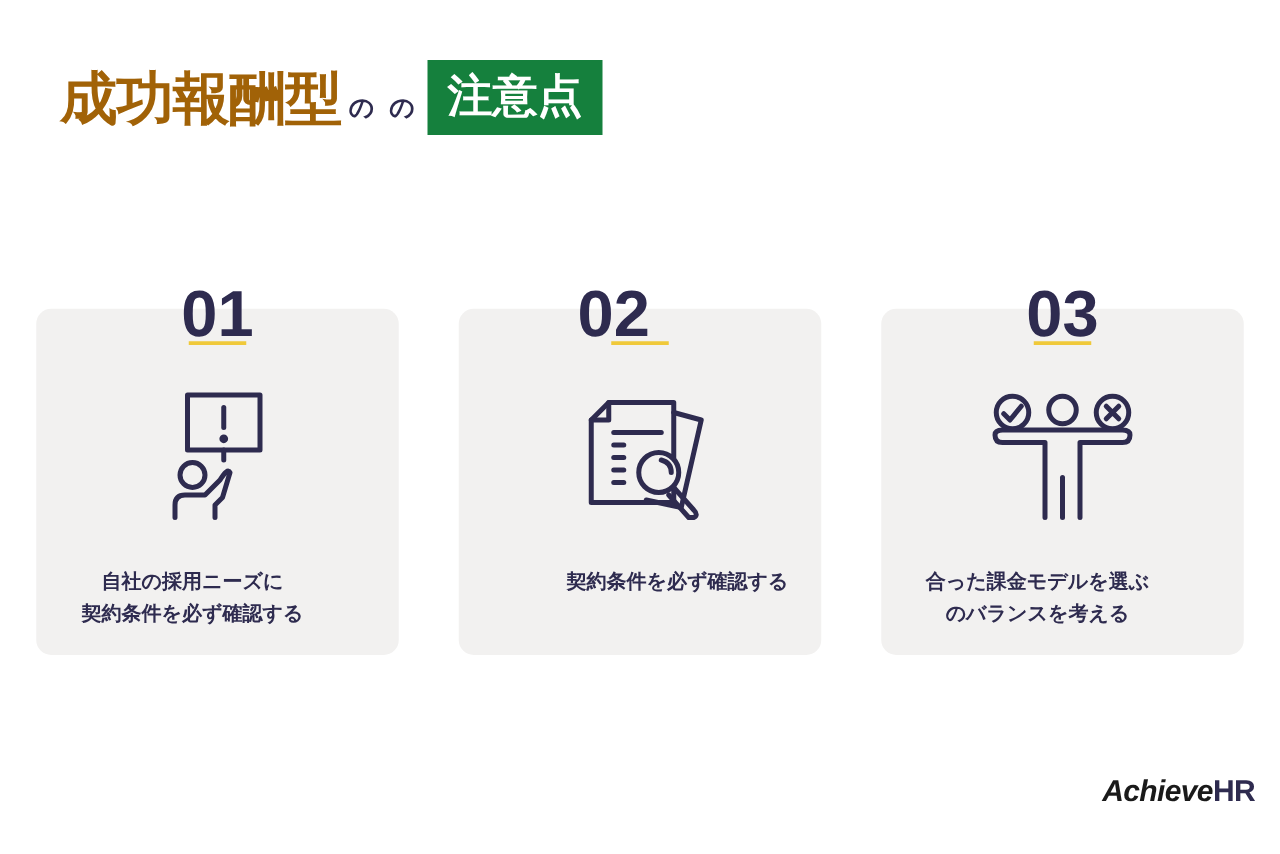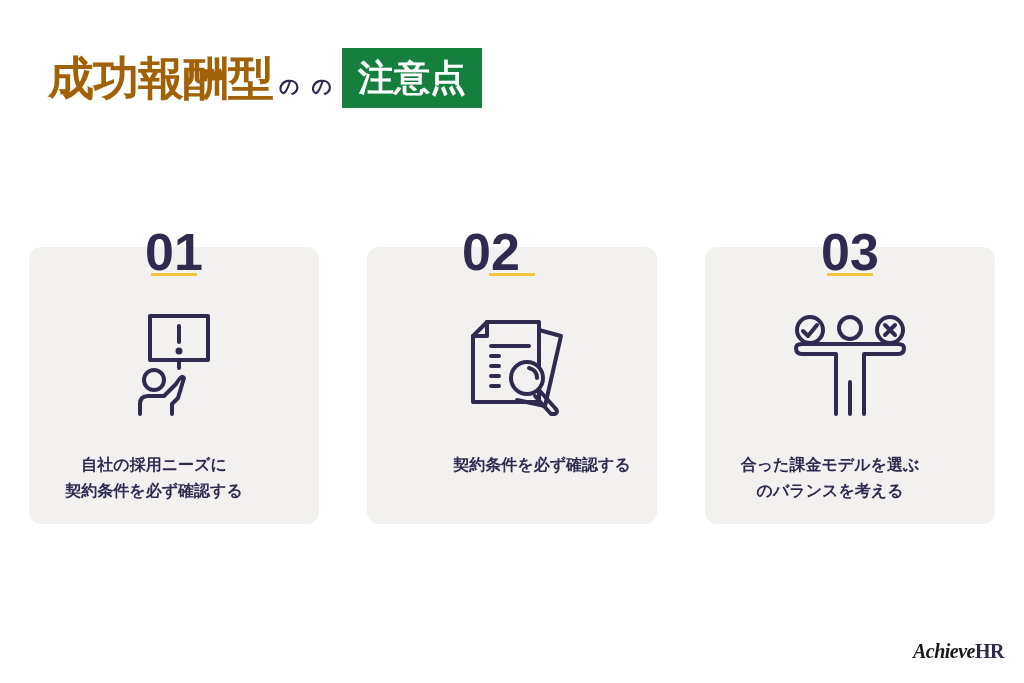--- a/index.html
+++ b/index.html
@@ -7,21 +7,21 @@
          font-family:"DejaVu Sans", sans-serif; color:#2e2b4f; }
   .title { position:absolute; top:42px; left:48px; height:72px; display:flex; align-items:center; }
   .title .big { font-size:46px; font-weight:bold; color:#a16207; letter-spacing:-1px; line-height:1; }
   .title .small { font-size:20px; font-weight:bold; color:#2e2b4f; margin:16px 6px 0 6px; }
   .title .box { background:#15803d; color:#ffffff; font-size:36px; font-weight:bold; padding:12px 16px; margin-left:4px; line-height:1; }
   .card { position:absolute; top:247px; width:290px; height:277px; background:#f2f1f0; border-radius:12px; }
   .num { position:absolute; top:226px; width:290px; text-align:center; font-size:52px; font-weight:bold; color:#2e2b4f; line-height:1; font-family:"Liberation Sans", sans-serif; }
   .bar { position:absolute; top:273px; width:46px; height:3px; background:#f0c93a; }
   .icon { position:absolute; top:310px; width:290px; display:flex; justify-content:center; }
   .label { position:absolute; top:452px; width:250px; text-align:center; font-size:16px; font-weight:bold; color:#2e2b4f; line-height:26px; }
-  .logo { position:absolute; right:20px; bottom:20px; font-family:Liberation Serif, serif; font-weight:bold; font-style:italic; font-size:20px; color:#1a1a1a; letter-spacing:-0.5px; }
+  .logo { position:absolute; right:20px; bottom:35px; font-family:Liberation Sans, sans-serif; font-weight:bold; font-style:italic; font-size:24px; color:#1a1a1a; letter-spacing:-0.5px; }
   .logo .hr { color:#2e2b4f; font-style:normal; }
 </style>
 </head>
 <body>
 
 <div class="title">
   <span class="big">成功報酬型</span>
   <span class="small">の</span>
   <span class="small">の</span>
   <span class="box">注意点</span>

